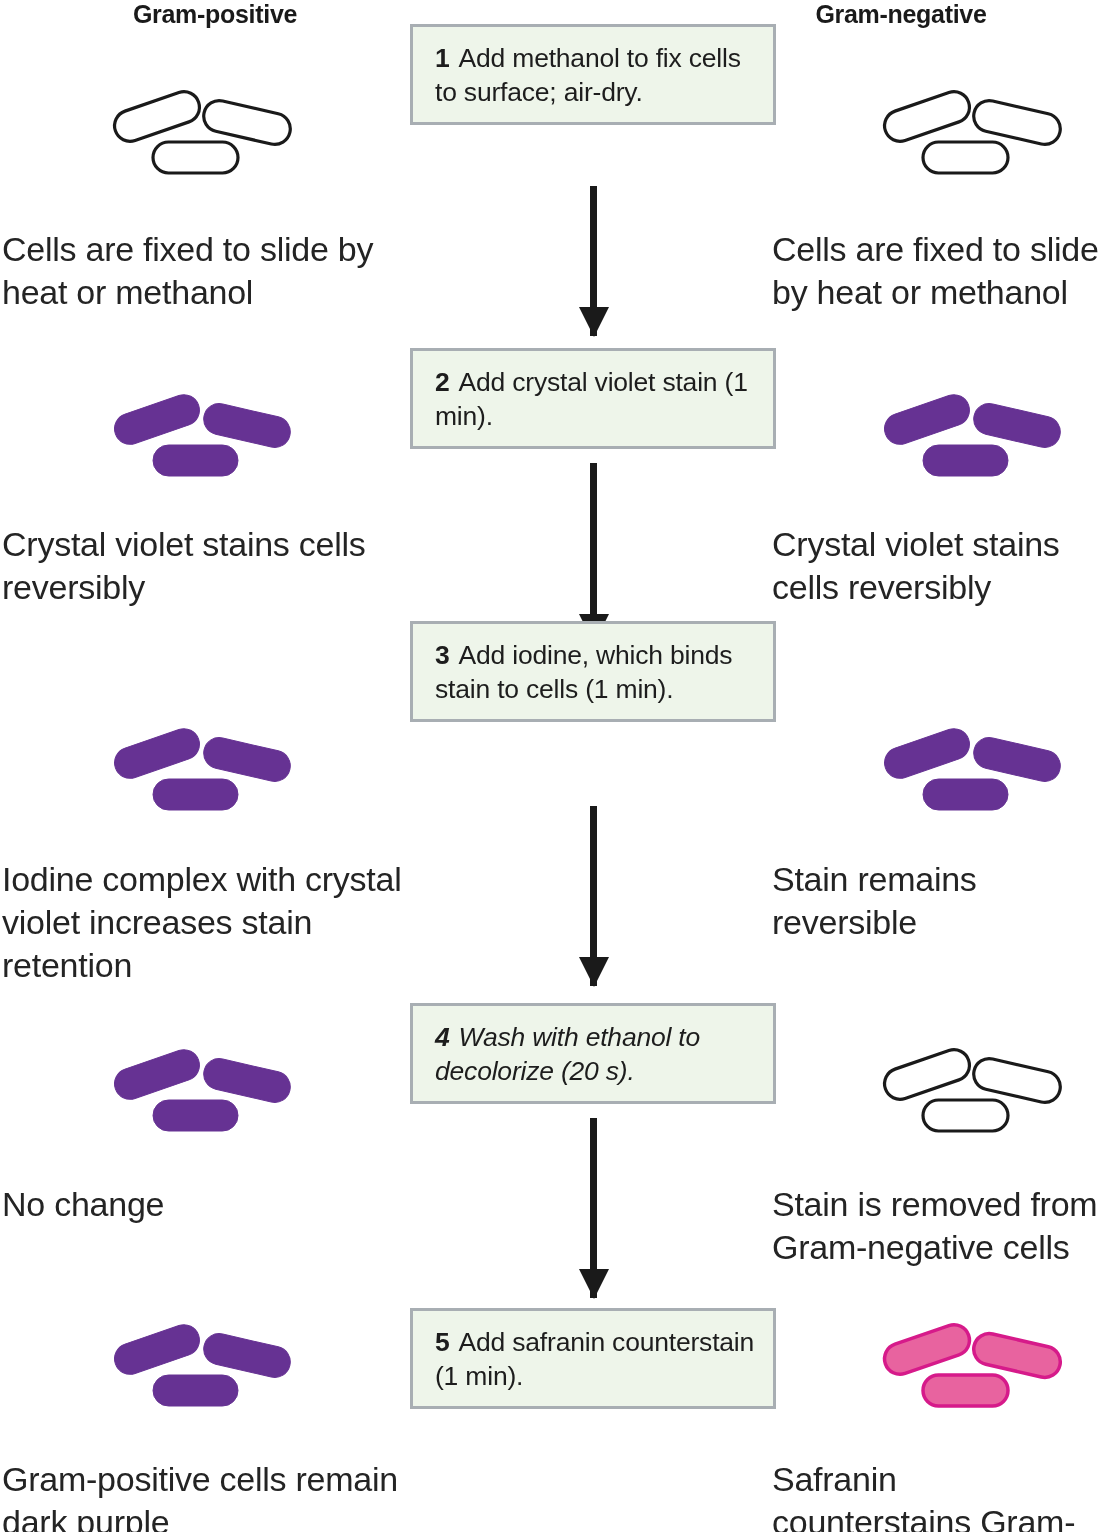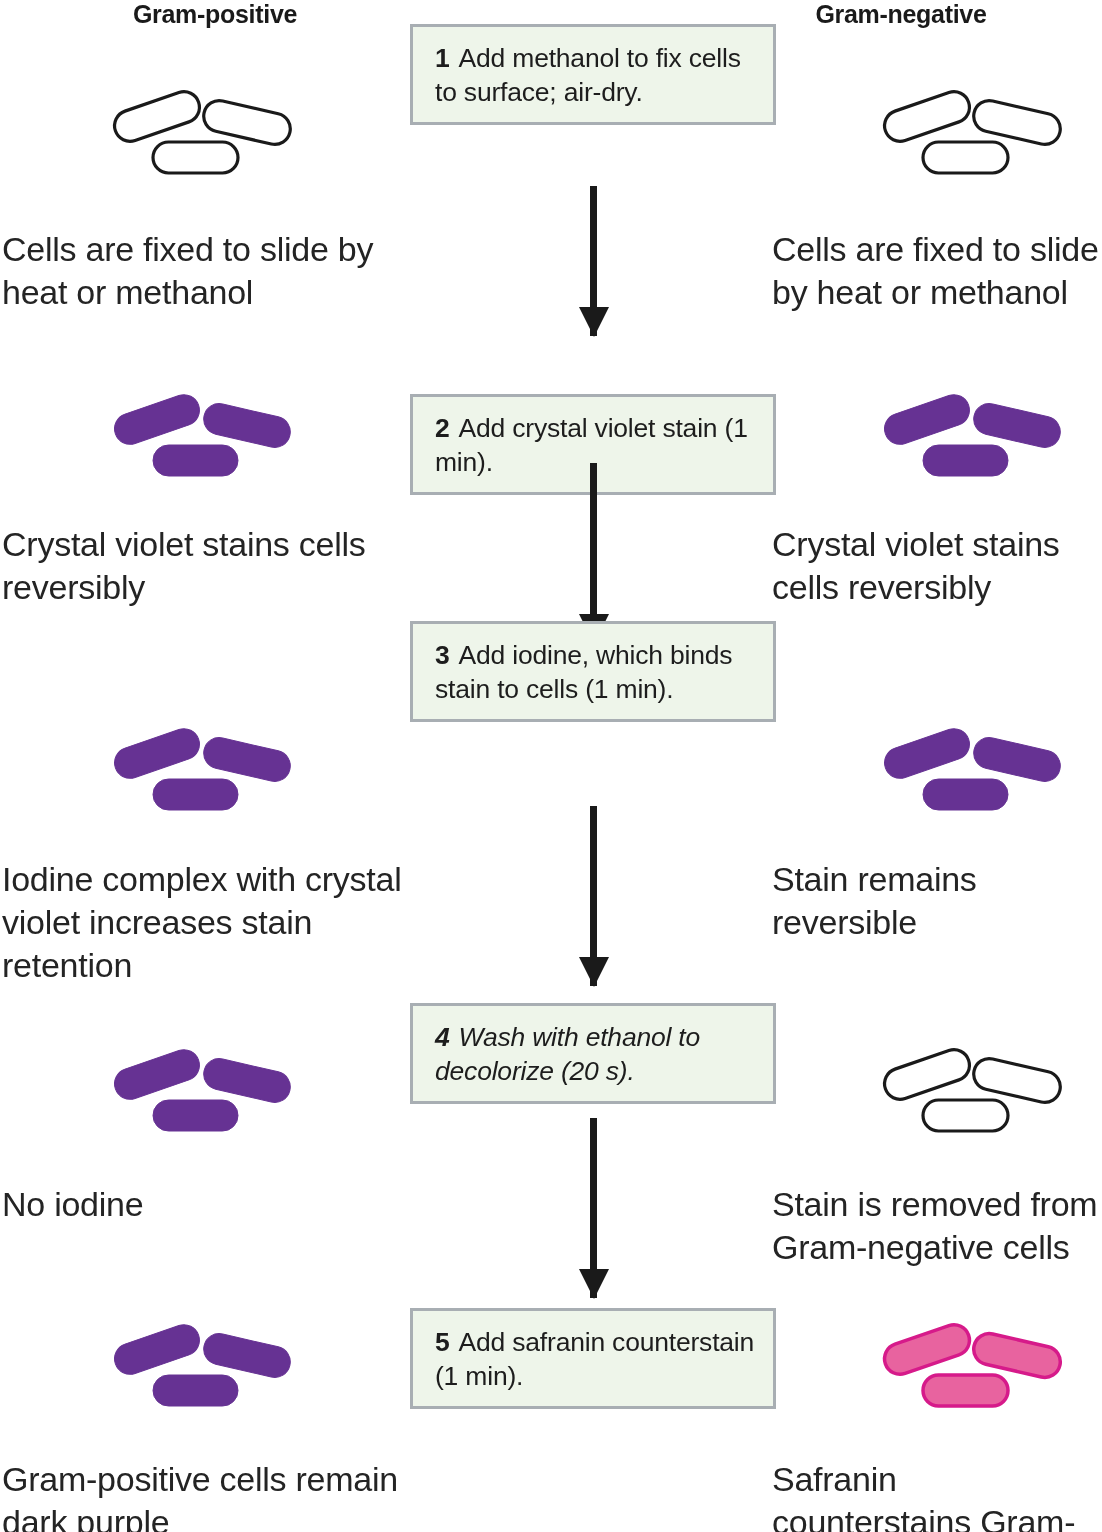--- a/index.html
+++ b/index.html
@@ -111,21 +111,21 @@
       <g fill="#ffffff" stroke="#1a1a1a" stroke-width="3.2">
         <rect x="3" y="16" width="88" height="31" rx="15.5" ry="15.5" transform="rotate(-19 47 31.5)"></rect>
         <rect x="93" y="22" width="88" height="31" rx="15.5" ry="15.5" transform="rotate(13 137 37.5)"></rect>
         <rect x="43" y="57" width="85" height="31" rx="15.5" ry="15.5"></rect>
       </g>
     </svg>
   </div>
 <div class="caption left" style="top:228px;">Cells are fixed to slide by heat or methanol</div>
 <div class="caption right" style="top:228px;">Cells are fixed to slide by heat or methanol</div>
 
-<div class="flow-box" id="box2" style="top:348px;margin-top:46px;">
+<div class="flow-box" id="box2" style="top:348px;">
   <span class="step-num">2</span><span>Add crystal violet stain (1 min).</span>
 </div>
 <div class="arrow" style="top:463px; height:180px;"></div>
 
 <div class="cells" id="cellsL2" style="left:110px; top:388px;">
     <svg viewBox="0 0 185 95" xmlns="http://www.w3.org/2000/svg">
       <g fill="#663293" stroke="#663293" stroke-width="1">
         <rect x="3" y="16" width="88" height="31" rx="15.5" ry="15.5" transform="rotate(-19 47 31.5)"></rect>
         <rect x="93" y="22" width="88" height="31" rx="15.5" ry="15.5" transform="rotate(13 137 37.5)"></rect>
         <rect x="43" y="57" width="85" height="31" rx="15.5" ry="15.5"></rect>
@@ -186,21 +186,21 @@
   </div>
 <div class="cells" id="cellsR4" style="left:880px; top:1043px;">
     <svg viewBox="0 0 185 95" xmlns="http://www.w3.org/2000/svg">
       <g fill="#ffffff" stroke="#1a1a1a" stroke-width="3.2">
         <rect x="3" y="16" width="88" height="31" rx="15.5" ry="15.5" transform="rotate(-19 47 31.5)"></rect>
         <rect x="93" y="22" width="88" height="31" rx="15.5" ry="15.5" transform="rotate(13 137 37.5)"></rect>
         <rect x="43" y="57" width="85" height="31" rx="15.5" ry="15.5"></rect>
       </g>
     </svg>
   </div>
-<div class="caption left" style="top:1183px;">No iodine</div>
+<div class="caption left" style="top:1183px;">No change</div>
 <div class="caption right" style="top:1183px;">Stain is removed from Gram-negative cells</div>
 
 <div class="flow-box" id="box5" style="top:1308px;">
   <span class="step-num">5</span><span>Add safranin counterstain (1 min).</span>
 </div>
 
 <div class="cells" id="cellsL5" style="left:110px; top:1318px;">
     <svg viewBox="0 0 185 95" xmlns="http://www.w3.org/2000/svg">
       <g fill="#663293" stroke="#663293" stroke-width="1">
         <rect x="3" y="16" width="88" height="31" rx="15.5" ry="15.5" transform="rotate(-19 47 31.5)"></rect>

